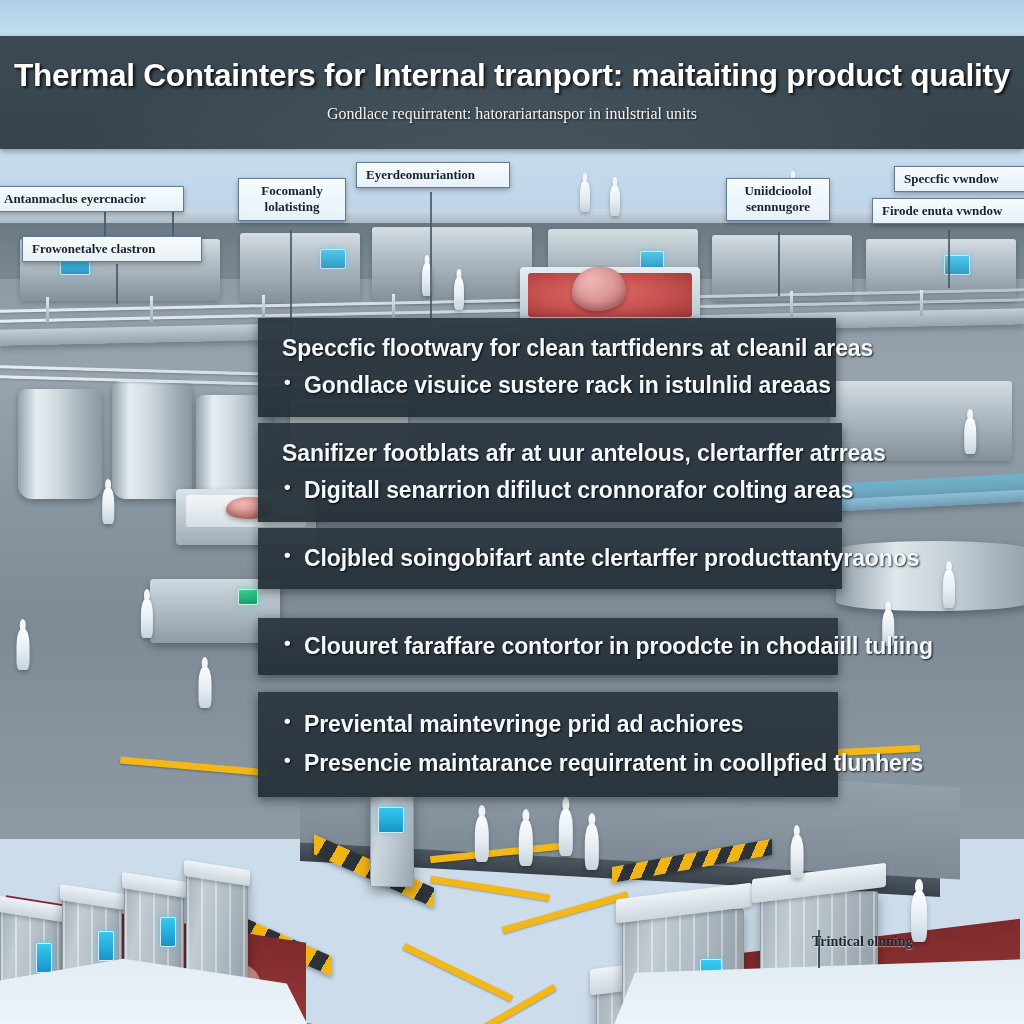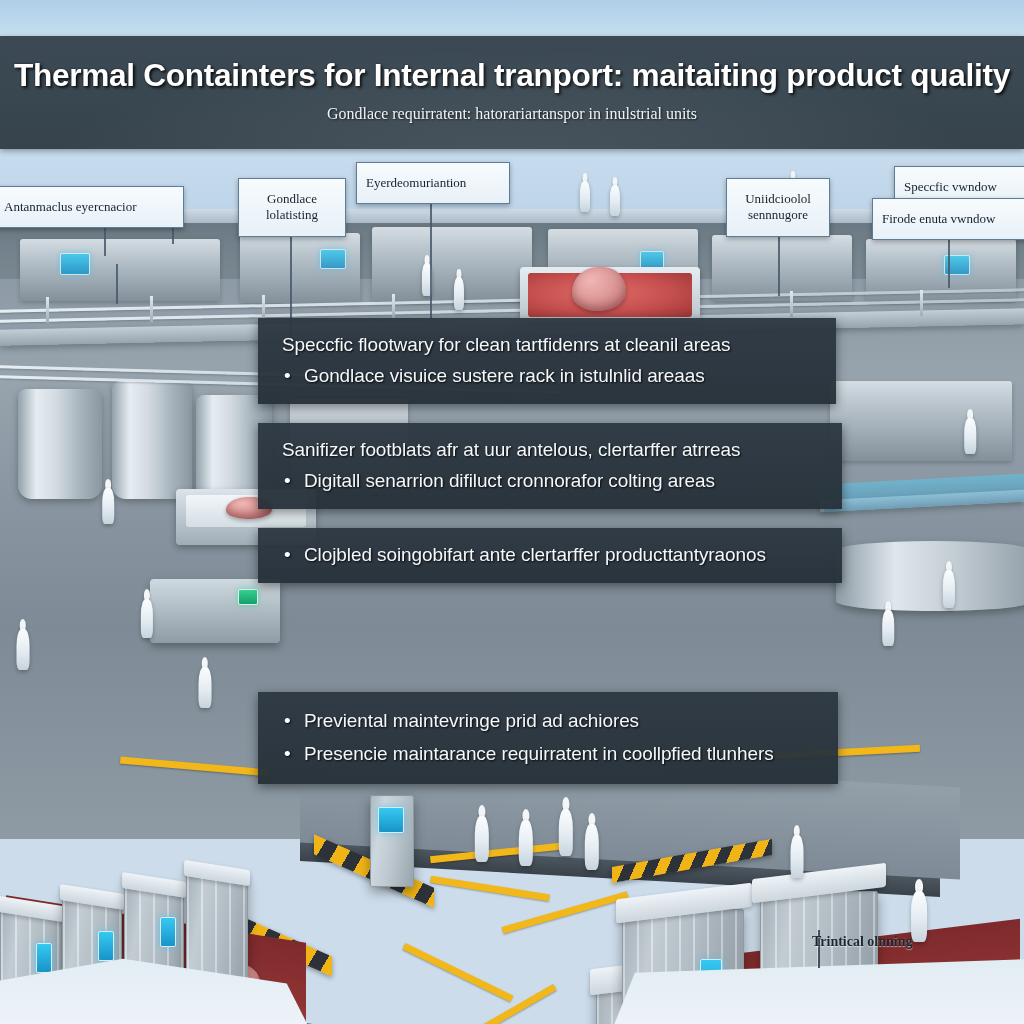--- a/index.html
+++ b/index.html
@@ -189,23 +189,23 @@
     border-radius:50%/14%;
     box-shadow:0 4px 9px rgba(0,0,0,.3);
   }
 
   
   .callout {
     position:absolute;
     background:linear-gradient(180deg,#f7fbfd 0%,#e8f1f8 100%);
     border:1px solid #5f7c96;
     box-shadow:0 2px 5px rgba(0,0,0,.3);
-    padding:12px 9px;
+    padding:4px 9px;
     font-size:13px;
-    font-weight:normal;
+    font-weight:bold;
     color:#16222e;
     line-height:1.25;
     white-space:nowrap;
     font-family:"Liberation Serif", serif;
   }
   .callout.wrap { white-space:normal; text-align:center; }
   .leader {
     position:absolute; width:2px;
     background:#46586a;
     opacity:.85;
@@ -213,22 +213,22 @@
 
   
   .overlay {
     position:absolute;
     background:linear-gradient(180deg,rgba(44,55,65,.95) 0%,rgba(37,47,56,.95) 100%);
     box-shadow:0 3px 10px rgba(0,0,0,.45);
     padding:12px 22px 12px 24px;
     color:#fff;
   }
   .overlay .line {
-    font-size:19px;
-    font-weight:normal;
+    font-size:23px;
+    font-weight:bold;
     line-height:1.62;
     color:#f4f8fb;
     text-shadow:1px 1px 2px rgba(0,0,0,.85);
     white-space:nowrap;
     letter-spacing:-.1px;
     font-family:"Liberation Sans", sans-serif;
   }
   .overlay .line.bullet { padding-left:22px; position:relative; }
   .overlay .line.bullet::before {
     content:"\2022";
@@ -455,24 +455,27 @@
     <div class="title-sub">Gondlace requirratent: hatorariartanspor in inulstrial units</div>
   </div>
 
   <div class="leader" style="left:104px;top:212px;height:44px;"></div>
   <div class="leader" style="left:172px;top:212px;height:32px;"></div>
   <div class="callout" style="left:-6px;top:186px;width:190px;">
     <span>Antanmaclus eyercnacior</span>
   </div>
 
   <div class="leader" style="left:116px;top:264px;height:40px;"></div>
+  <div class="callout" style="left:22px;top:236px;width:180px;">
+    <span>Frowonetalve clastron</span>
+  </div>
 
   <div class="leader" style="left:290px;top:230px;height:110px;"></div>
   <div class="callout wrap" style="left:238px;top:178px;width:108px;">
-    <span>Gondlace lolatisting</span>
+    <span>Focomanly lolatisting</span>
   </div>
 
   <div class="leader" style="left:430px;top:192px;height:126px;"></div>
   <div class="callout" style="left:356px;top:162px;width:154px;">
     <span>Eyerdeomuriantion</span>
   </div>
 
   <div class="leader" style="left:778px;top:232px;height:64px;"></div>
   <div class="callout wrap" style="left:726px;top:178px;width:104px;">
     <span>Uniidcioolol sennnugore</span>
@@ -493,20 +496,23 @@
 
   <div class="overlay" style="left:258px;top:423px;width:584px;">
     <div class="line">Sanifizer footblats afr at uur antelous, clertarffer atrreas</div>
     <div class="line bullet">Digitall senarrion difiluct cronnorafor colting areas</div>
   </div>
 
   <div class="overlay" style="left:258px;top:528px;width:584px;">
     <div class="line bullet">Clojbled soingobifart ante clertarffer producttantyraonos</div>
   </div>
 
+  <div class="overlay" style="left:258px;top:618px;width:580px;padding-top:10px;padding-bottom:10px;">
+    <div class="line bullet">Clouuret faraffare contortor in proodcte in chodaiill tuliing</div>
+  </div>
 
   <div class="overlay" style="left:258px;top:692px;width:580px;padding-top:14px;padding-bottom:14px;">
     <div class="line bullet" style="margin-bottom:2px;">Previental maintevringe  prid ad achiores</div>
     <div class="line bullet">Presencie maintarance requirratent in coollpfied tlunhers</div>
   </div>
 
   <div class="leader" style="left:818px;top:930px;height:38px;background:#2b3a49;"></div>
   <div class="bottom-label" style="left:812px;top:934px;">
     <span>Trintical olnning</span>
   </div>

